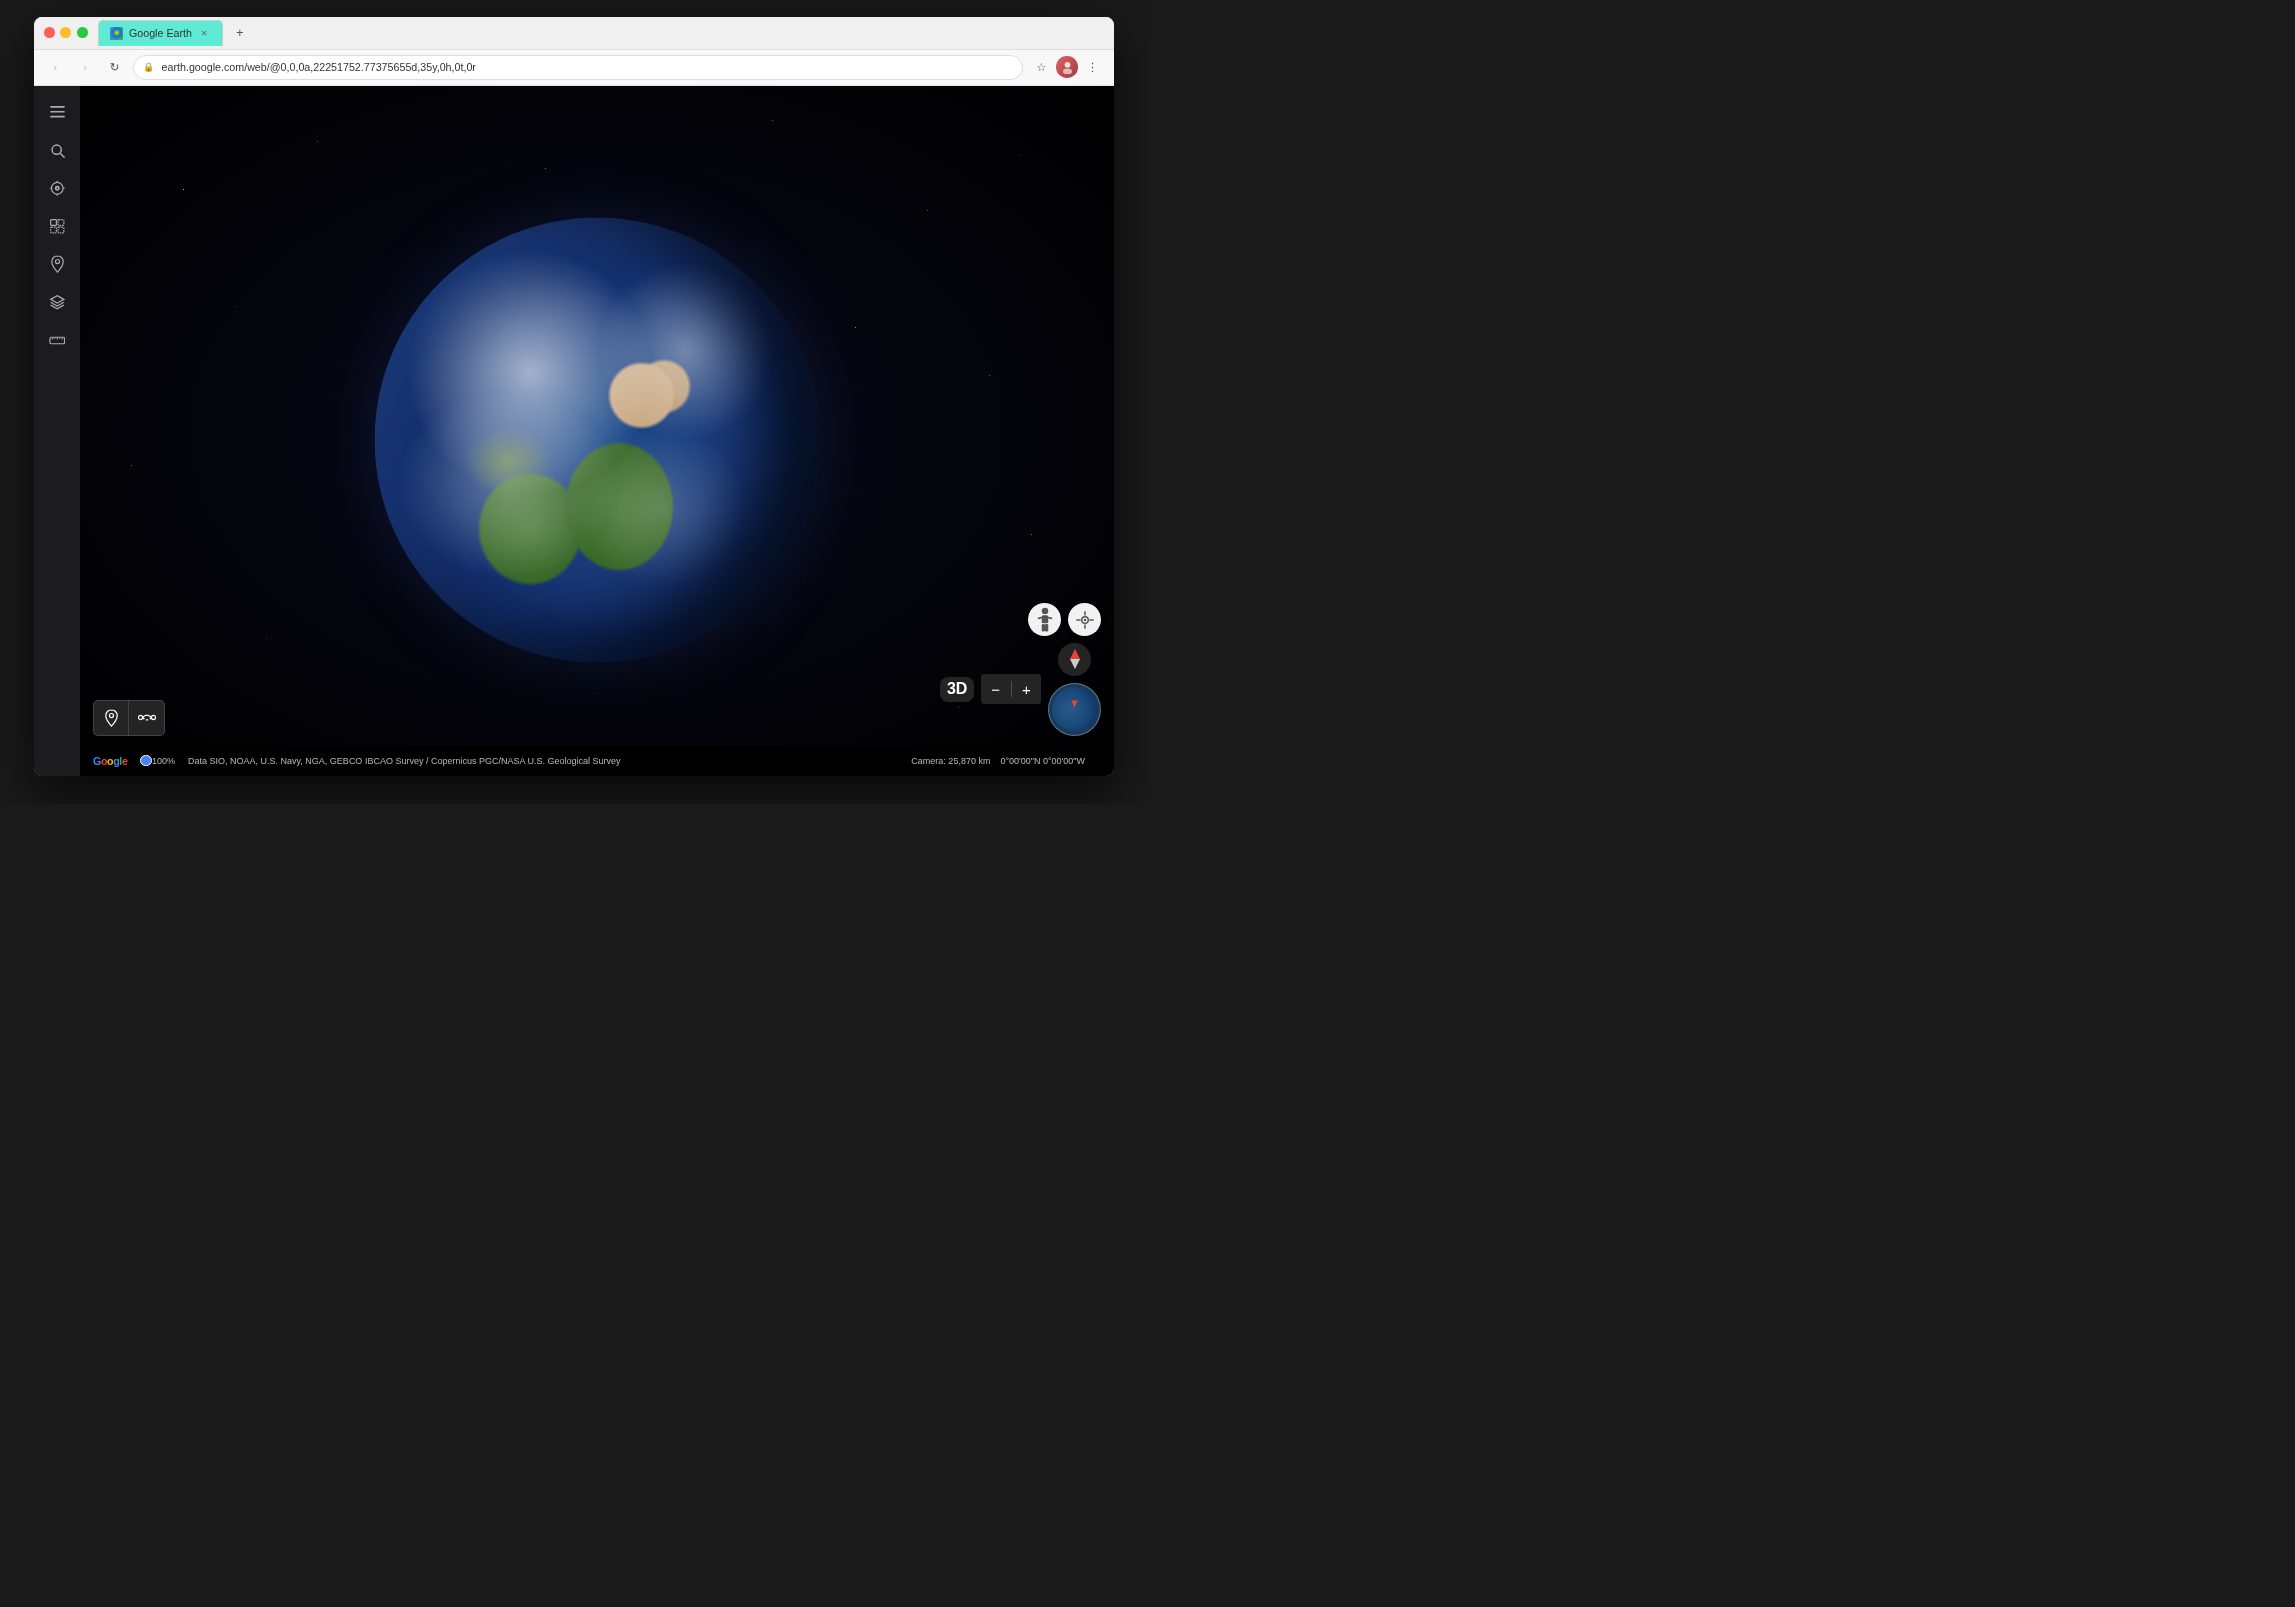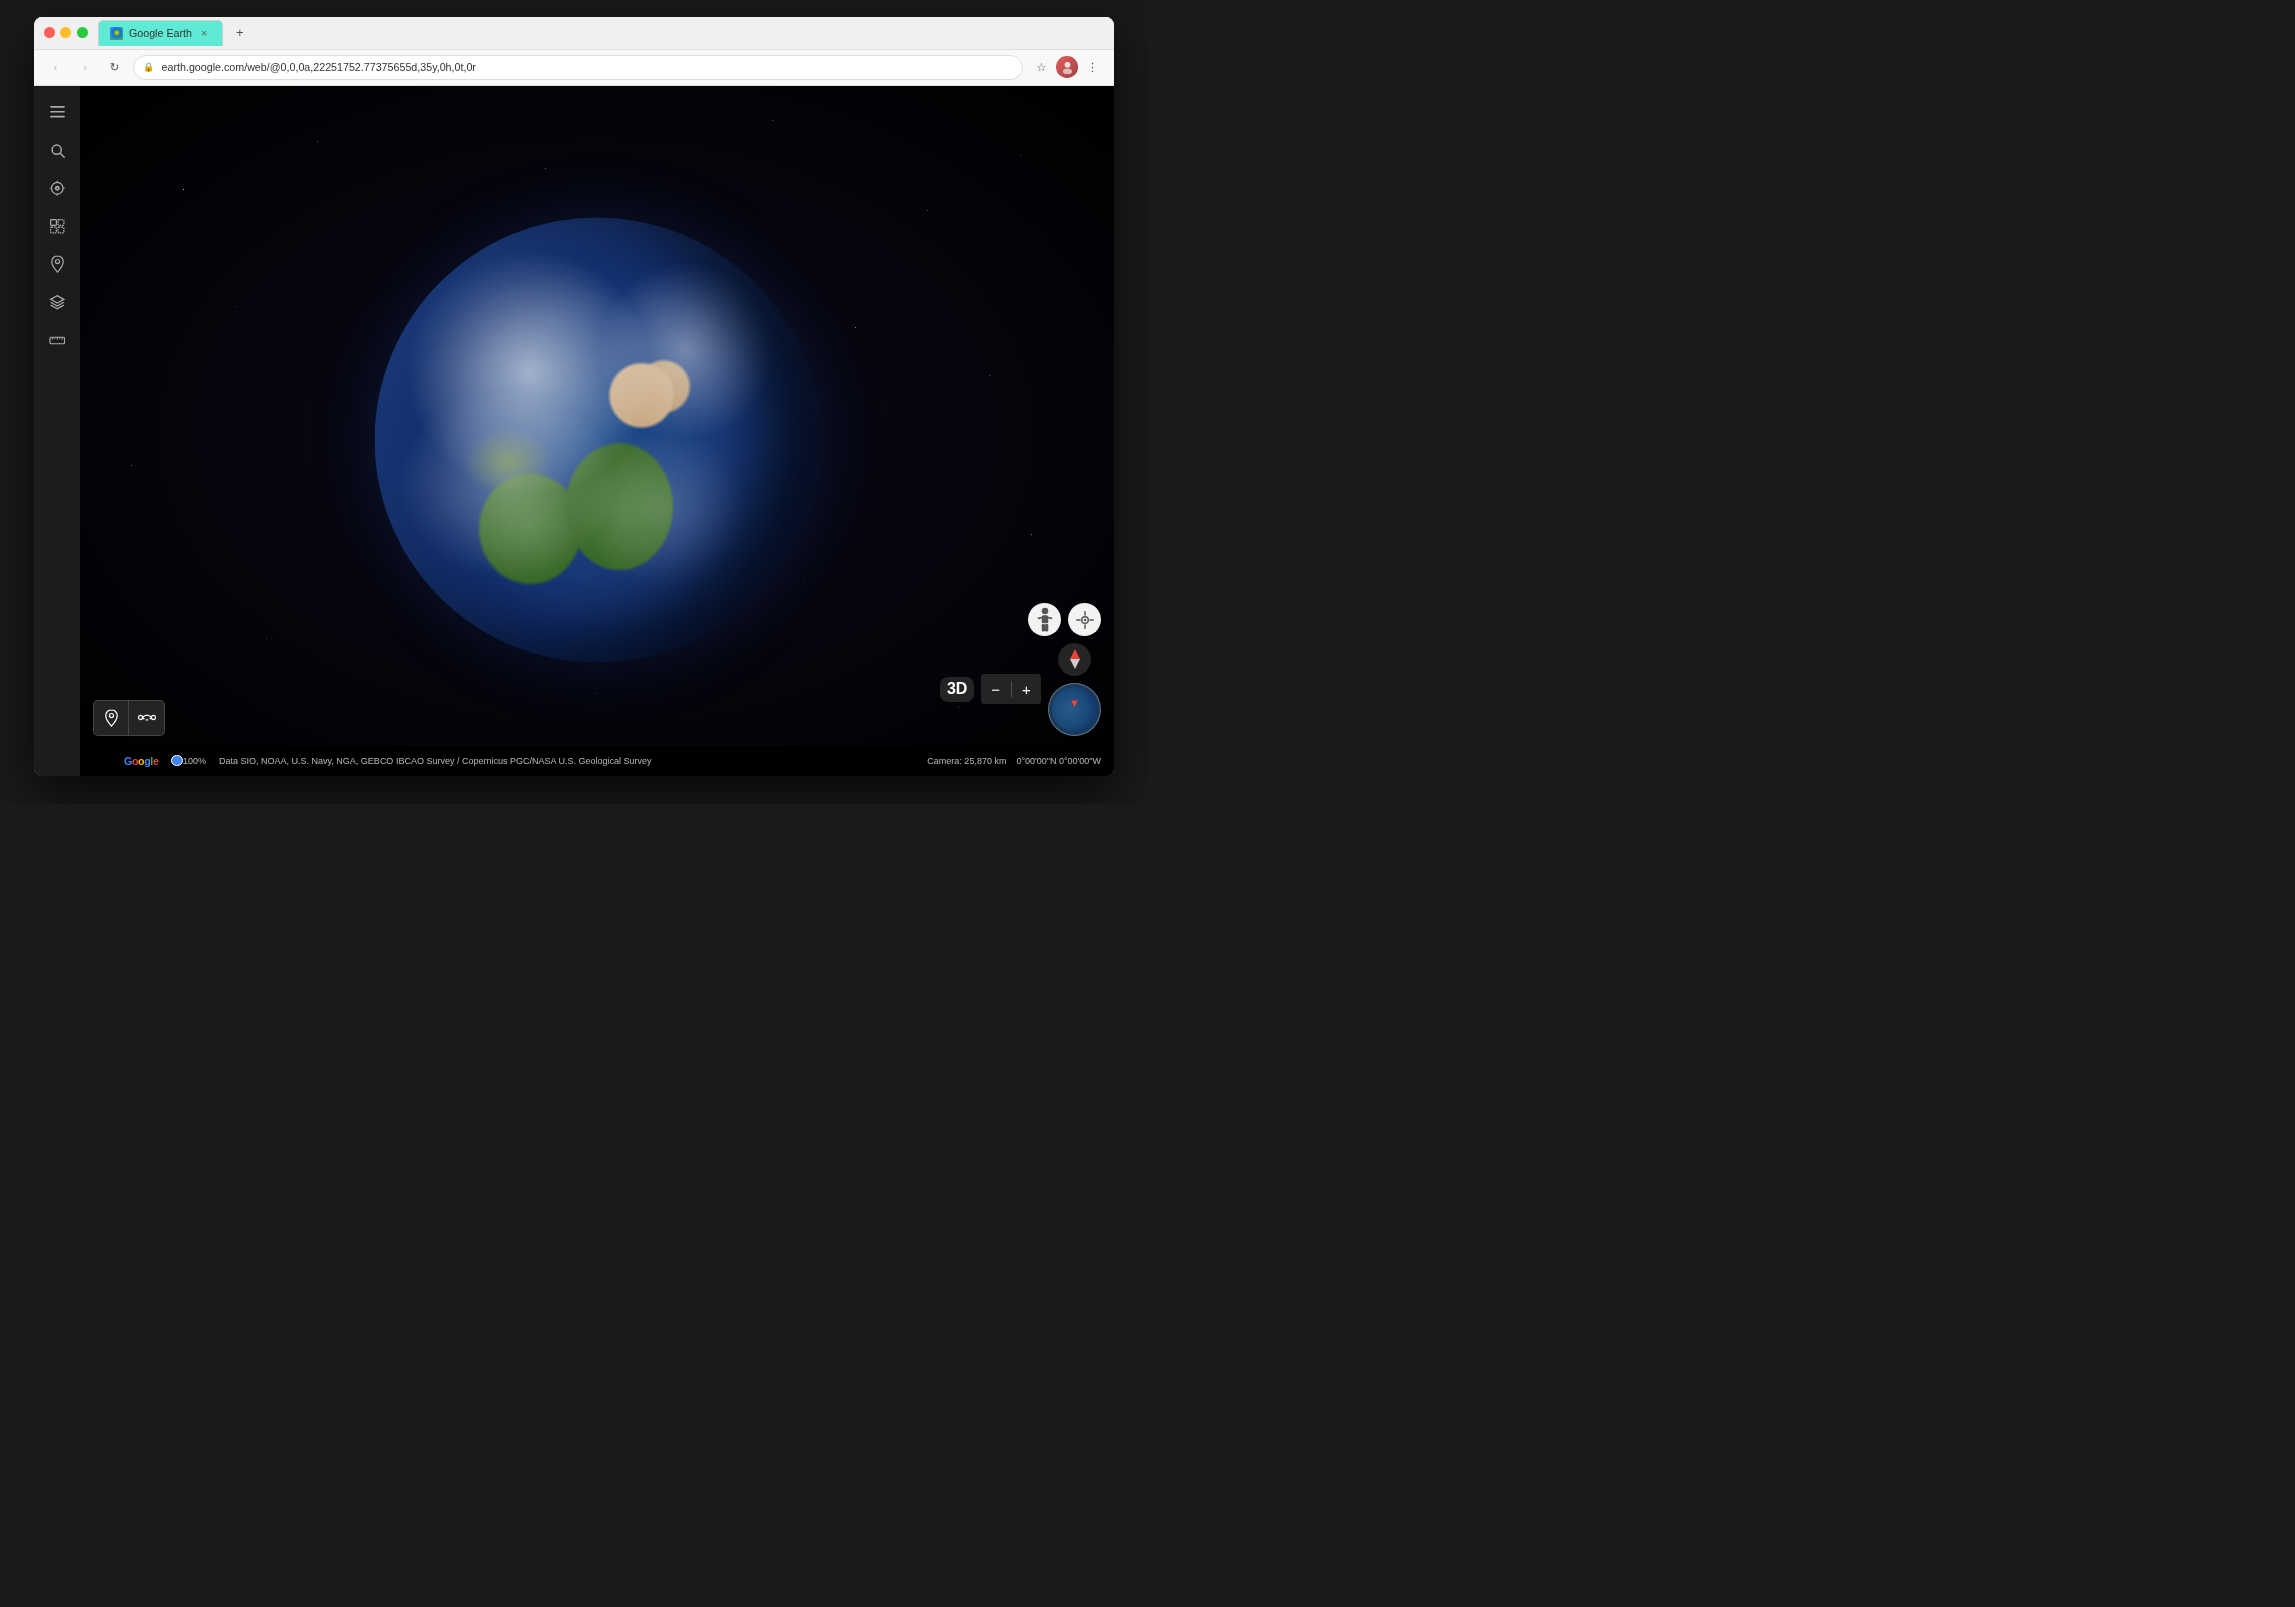--- a/index.html
+++ b/index.html
@@ -290,31 +290,30 @@
         rgba(80,140,255,0.05) 92%,
         transparent 100%
       );
     }
 
     
     .status-bar {
       position: absolute;
       bottom: 0;
       left: 0;
-      right: 0;
+      right: 16px;
       height: 30px;
       background: rgba(0,0,0,0.85);
       display: flex;
       align-items: center;
       padding: 0 13px;
       gap: 13px;
       font-size: 9px;
       color: rgba(255,255,255,0.7);
       z-index: 10;
-      margin-left: 31px;
     }
 
     .google-logo {
       color: white;
       font-size: 10.7px;
       font-weight: 600;
       letter-spacing: -0.4px;
     }
 
     .google-logo span:nth-child(1) { color: #4285f4; }

